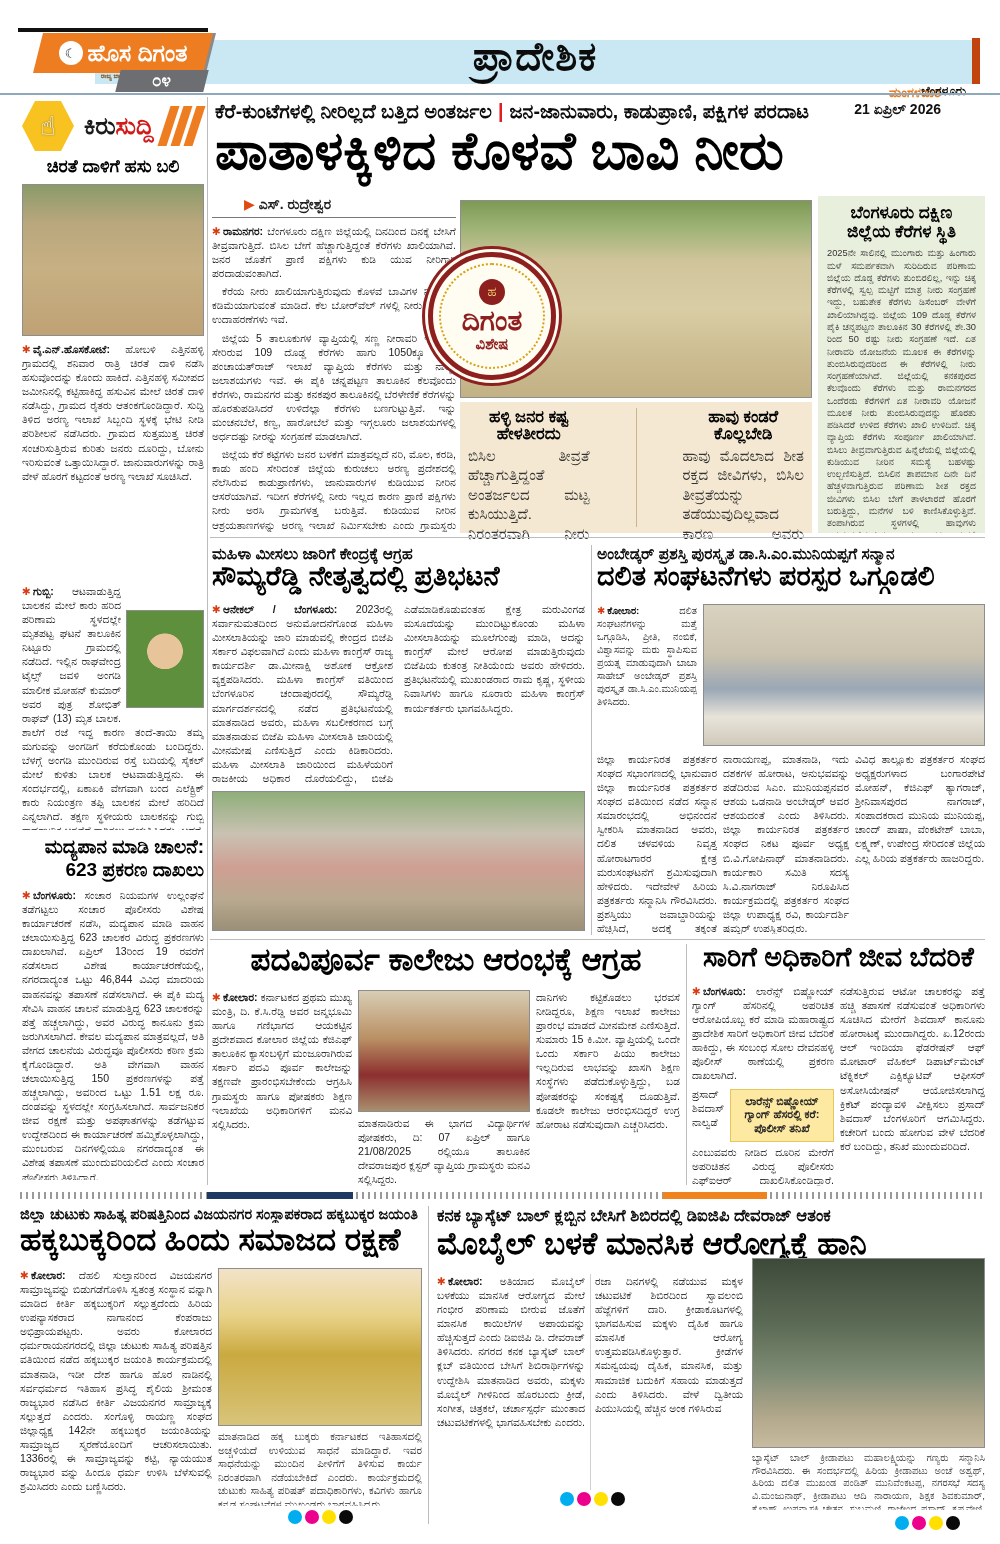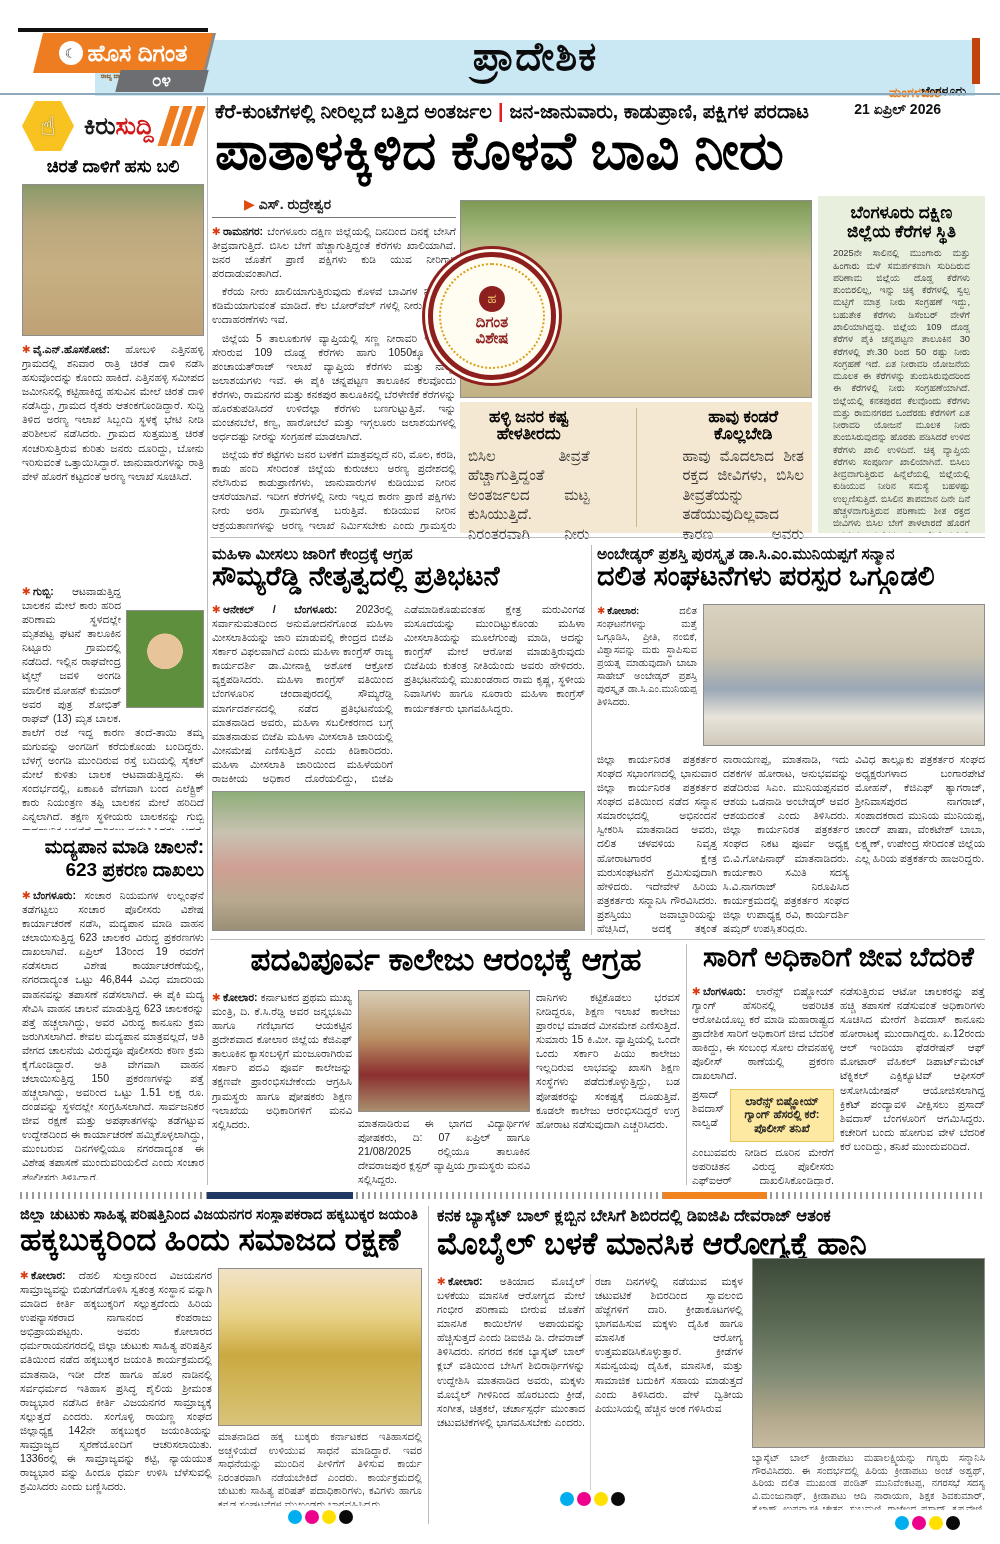--- a/index.html
+++ b/index.html
@@ -1,21 +1,21 @@
 <!DOCTYPE html>
 <html><head>
 <meta charset="utf-8">
 <style>
   html,body{margin:0;padding:0;background:#e8e8e8;}
   #page{position:relative;width:1000px;height:1544px;background:#ffffff;
         font-family:"Liberation Sans","DejaVu Sans",sans-serif;color:#1b1b1b;overflow:hidden;}
   .abs{position:absolute;}
   
   .topbar{left:18px;top:28px;width:190px;height:4px;background:#111;}
-  .banner{left:95px;top:40px;width:880px;height:56px;background:#c9e8f4;}
+  .banner{left:95px;top:40px;width:880px;height:44px;background:#c9e8f4;}
   .section-title{left:0;top:-6px;width:100%;text-align:center;font-size:40px;font-weight:bold;color:#0c0c0c;letter-spacing:1px;}
   .logo-box{left:38px;top:33px;width:170px;height:40px;background:#ee7d22;transform:skewX(-14deg);box-shadow:3px 0 0 #8a8a8a;}
   .logo-inner{transform:skewX(14deg);height:100%;display:flex;align-items:center;justify-content:center;gap:5px;}
   .emblem{width:24px;height:24px;border-radius:50%;background:#fff;display:flex;align-items:center;justify-content:center;font-size:13px;color:#111;}
   .paper-name{color:#fff;font-size:23px;font-weight:bold;white-space:nowrap;}
   .tagline{left:70px;top:72px;width:110px;text-align:center;color:#7a4a12;font-size:6.5px;font-weight:bold;}
   .pgnum-box{left:118px;top:70px;width:88px;height:22px;background:#6d6e71;transform:skewX(-14deg);display:flex;align-items:center;justify-content:center;}
   .pgnum{transform:skewX(14deg);color:#fff;font-size:17px;font-weight:bold;}
   .date-day{right:34px;top:45px;color:#e87c1e;font-size:13px;font-weight:bold;text-align:right;}
   .date-date{right:34px;top:61px;color:#111;font-size:14px;font-weight:bold;text-align:right;}
@@ -49,29 +49,29 @@
   .kick-sep{color:#e02020;font-weight:bold;padding:0 6px;}
   .lead-hl{left:215px;top:124px;width:770px;font-size:53px;}
   .byline{font-size:14px;font-weight:bold;color:#222;margin-left:32px;}
   .byline .arr{color:#e0490f;margin-right:4px;}
   .byline-rule{height:1px;background:#777;margin:4px 0 6px 0;}
   .quote-strip{left:460px;top:402px;width:352px;height:131px;background:#f4e8d2;display:flex;gap:38px;}
   .qbox{flex:1;padding:6px 8px 4px 8px;box-sizing:border-box;}
   .qbox h4{margin:0 0 4px 0;font-size:16.5px;text-align:center;}
   .qbox .qb{font-size:15px;line-height:1.3;text-align:justify;color:#333;overflow:hidden;height:96px;}
   .qdiv{width:1px;background:#c9b68f;margin:6px 0;}
-  .status-box{left:818px;top:196px;width:167px;height:337px;background:#e9efdd;padding:8px 15px;box-sizing:border-box;overflow:hidden;}
+  .status-box{left:818px;top:196px;width:167px;height:337px;background:#e9efdd;padding:8px 9px;box-sizing:border-box;overflow:hidden;}
   .status-box h3{margin:0 0 6px 0;font-size:17px;text-align:center;line-height:1.1;}
   .status-box .sb{font-size:9.3px;line-height:1.32;text-align:justify;color:#333;}
   .stamp{left:428px;top:252px;width:118px;height:118px;border-radius:50%;background:#fffdf2;
          border:5px solid #8e1f1f;box-shadow:0 0 0 3px #fffdf2,0 0 0 6px #8e1f1f;
          display:flex;flex-direction:column;align-items:center;justify-content:center;z-index:5;}
   .stamp .ring{position:absolute;inset:6px;border-radius:50%;border:2px dotted #d9a21b;}
   .stamp .crest{width:26px;height:26px;border-radius:50%;background:#8e1f1f;color:#f7d674;display:flex;align-items:center;justify-content:center;font-size:13px;margin-bottom:2px;}
-  .stamp .s1{font-size:15px;font-weight:bold;color:#8e1f1f;line-height:1;}
+  .stamp .s1{font-size:28px;font-weight:bold;color:#8e1f1f;line-height:1;}
   .stamp .s2{font-size:15px;font-weight:bold;color:#8e1f1f;line-height:1.2;}
   
   .ph-drylake{background:linear-gradient(180deg,#7d9a55 0%,#9fb377 14%,#cfc49a 30%,#d9cda5 55%,#cdbd92 78%,#c2b184 100%);}
   .ph-cow{background:linear-gradient(180deg,#8a9a6a 0%,#b9a77d 25%,#c7b083 55%,#bfa276 100%);}
   .ph-boy{background:radial-gradient(circle at 50% 42%,#e8c49a 0 26%,#5d8f3d 27% 100%);}
   .ph-protest{background:linear-gradient(180deg,#8fae7a 0%,#c9c2b2 30%,#cf9f93 55%,#b8a98f 78%,#9b8f77 100%);}
   .ph-felicit{background:linear-gradient(180deg,#d9d2c0 0%,#cbc3ae 35%,#9aa7b5 60%,#e8e4da 80%,#cfc9ba 100%);}
   .ph-memo{background:linear-gradient(180deg,#d8cdb4 0%,#b98f63 40%,#8c2f2f 70%,#a98f6d 100%);}
   .ph-jayanti{background:linear-gradient(180deg,#f2e3c8 0%,#e8d288 30%,#caa93f 55%,#d8c47a 100%);}
   .ph-camp{background:linear-gradient(180deg,#3d4a3a 0%,#5c6b55 35%,#7d8a74 60%,#b4a98c 85%,#c7bba0 100%);}

